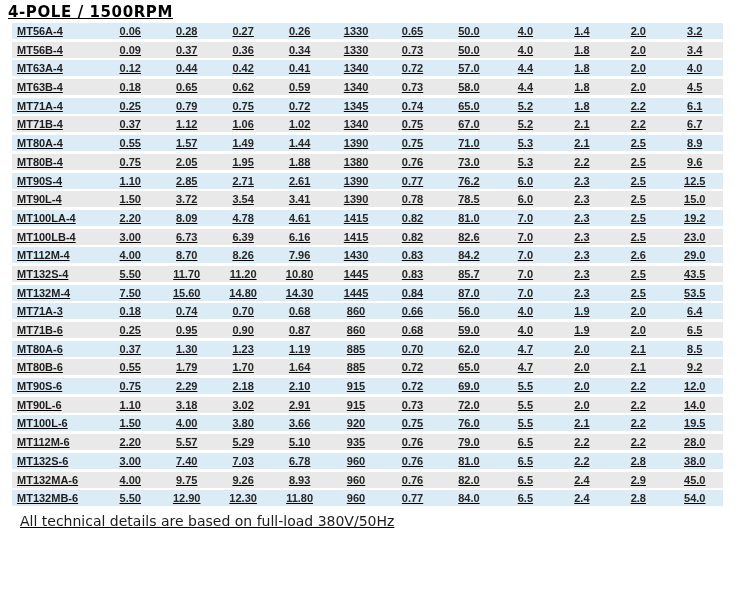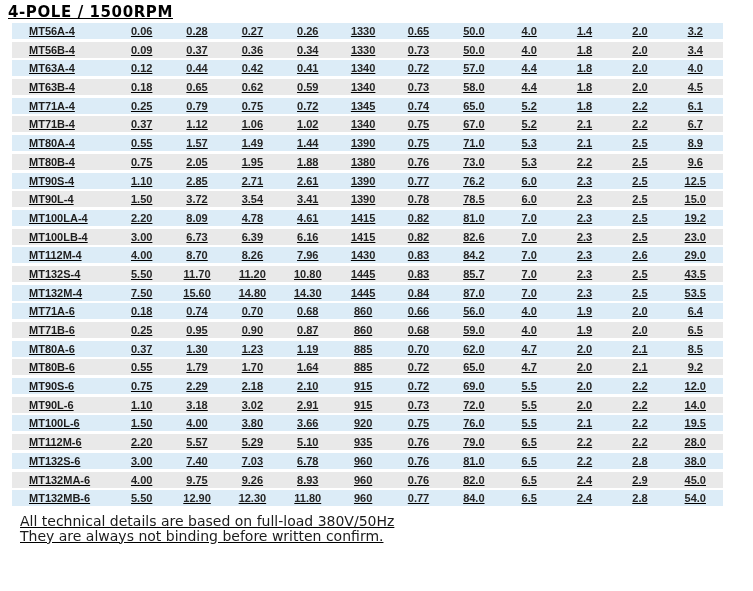--- a/index.html
+++ b/index.html
@@ -52,21 +52,20 @@
     color: #262626;
     line-height: 16px;
     white-space: nowrap;
   }
   .cell.model {
     width: 85px;
     flex: 0 0 85px;
     padding-left: 5px;
     text-align: left;
     color: #1d1d1d;
-    margin-left: 12px;
   }
   .cell.val {
     flex: 1 1 0;
     text-align: center;
   }
   .pole-section + .pole-section .section-title {
     margin-top: 4px;
   }
   .footnotes {
     margin: 8px 0 0 20px;
@@ -310,21 +309,21 @@
             <div class="cell val">2.3</div>
             <div class="cell val">2.5</div>
             <div class="cell val">53.5</div>
           </div>
 </div>
   </section>
 
   <section class="pole-section">
     <div class="rows">
   <div class="row">
-    <div class="cell model">MT71A-6</div>
+    <div class="cell model">MT71A-3</div>
   <div class="cell val">0.18</div>
             <div class="cell val">0.74</div>
             <div class="cell val">0.70</div>
             <div class="cell val">0.68</div>
             <div class="cell val">860</div>
             <div class="cell val">0.66</div>
             <div class="cell val">56.0</div>
             <div class="cell val">4.0</div>
             <div class="cell val">1.9</div>
             <div class="cell val">2.0</div>
@@ -479,15 +478,14 @@
             <div class="cell val">2.4</div>
             <div class="cell val">2.8</div>
             <div class="cell val">54.0</div>
           </div>
 </div>
   </section>
 </div>
 
   <div class="footnotes">
     <p>All technical details are based on full-load 380V/50Hz</p>
-    <p>They are always not binding before written confirm.</p>
   </div>
 </div>
 
 </body></html>

